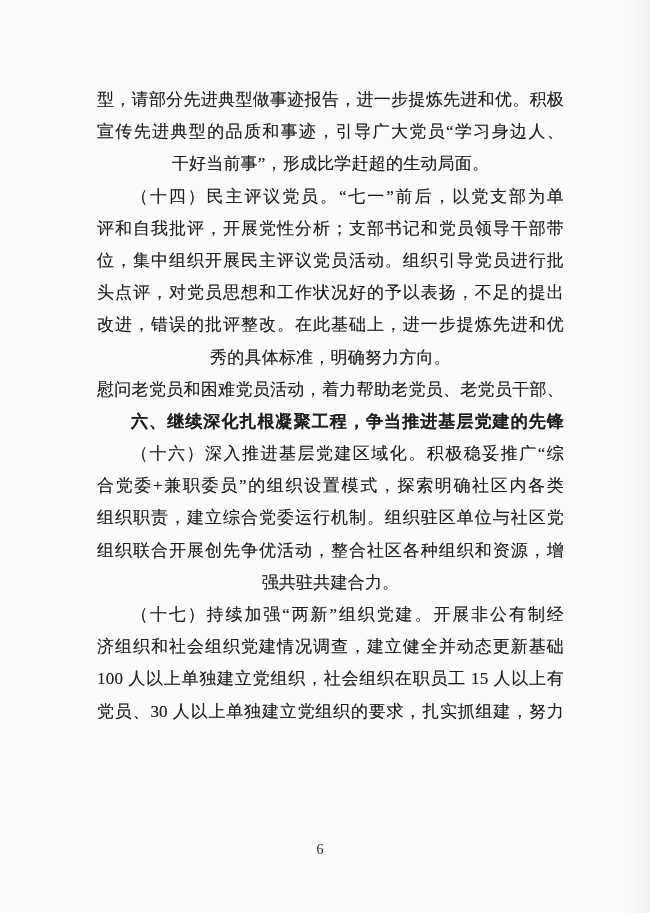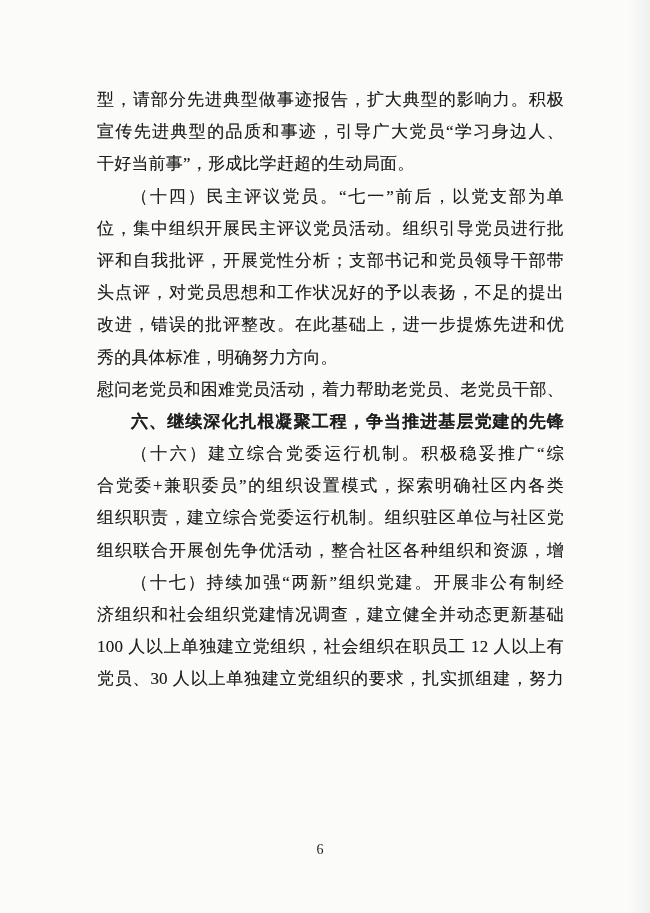--- a/index.html
+++ b/index.html
@@ -40,21 +40,21 @@
     word-break: keep-all;
   }
   
   .j {
     text-align: justify;
     text-align-last: justify;
     text-justify: inter-character;
   }
   
   .e {
-    text-align: left;
+    text-align: center;
   }
   
   .i {
     text-indent: 2em;
   }
   
   .h {
     font-family: Liberation Sans, sans-serif;
     font-weight: 700;
     text-shadow: 0 0 0.5px rgba(10,10,10,0.6);
@@ -69,34 +69,35 @@
     color: #222;
     font-family: "Liberation Serif", "DejaVu Serif", serif;
   }
 </style>
 </head>
 <body>
 
 <div class="scan-edge"></div>
 
 <div class="text-block">
-  <div class="line j">型，请部分先进典型做事迹报告，扩大典型的影响力。积极</div>
+  <div class="line j">型，请部分先进典型做事迹报告，进一步提炼先进和优。积极</div>
   <div class="line j">宣传先进典型的品质和事迹，引导广大党员“学习身边人、</div>
   <div class="line e">干好当前事”，形成比学赶超的生动局面。</div>
   <div class="line j i">（十四）民主评议党员。“七一”前后，以党支部为单</div>
+  <div class="line j">评和自我批评，开展党性分析；支部书记和党员领导干部带</div>
   <div class="line j">位，集中组织开展民主评议党员活动。组织引导党员进行批</div>
-  <div class="line j">评和自我批评，开展党性分析；支部书记和党员领导干部带</div>
   <div class="line j">头点评，对党员思想和工作状况好的予以表扬，不足的提出</div>
   <div class="line j">改进，错误的批评整改。在此基础上，进一步提炼先进和优</div>
   <div class="line e">秀的具体标准，明确努力方向。</div>
   <div class="line j">慰问老党员和困难党员活动，着力帮助老党员、老党员干部、</div>
   <div class="line j i h">六、继续深化扎根凝聚工程，争当推进基层党建的先锋</div>
-  <div class="line j i">（十六）建立综合党委运行机制。积极稳妥推广“综</div>
+  <div class="line j i">（十六）深入推进基层党建区域化。积极稳妥推广“综</div>
   <div class="line j">合党委+兼职委员”的组织设置模式，探索明确社区内各类</div>
   <div class="line j">组织职责，建立综合党委运行机制。组织驻区单位与社区党</div>
   <div class="line j">组织联合开展创先争优活动，整合社区各种组织和资源，增</div>
+  <div class="line e">强共驻共建合力。</div>
   <div class="line j i">（十七）持续加强“两新”组织党建。开展非公有制经</div>
   <div class="line j">济组织和社会组织党建情况调查，建立健全并动态更新基础</div>
-  <div class="line j">100 人以上单独建立党组织，社会组织在职员工 12 人以上有</div>
+  <div class="line j">100 人以上单独建立党组织，社会组织在职员工 15 人以上有</div>
   <div class="line j">党员、30 人以上单独建立党组织的要求，扎实抓组建，努力</div>
 </div>
 
 <div class="page-number">6</div>
 
 </body></html>

